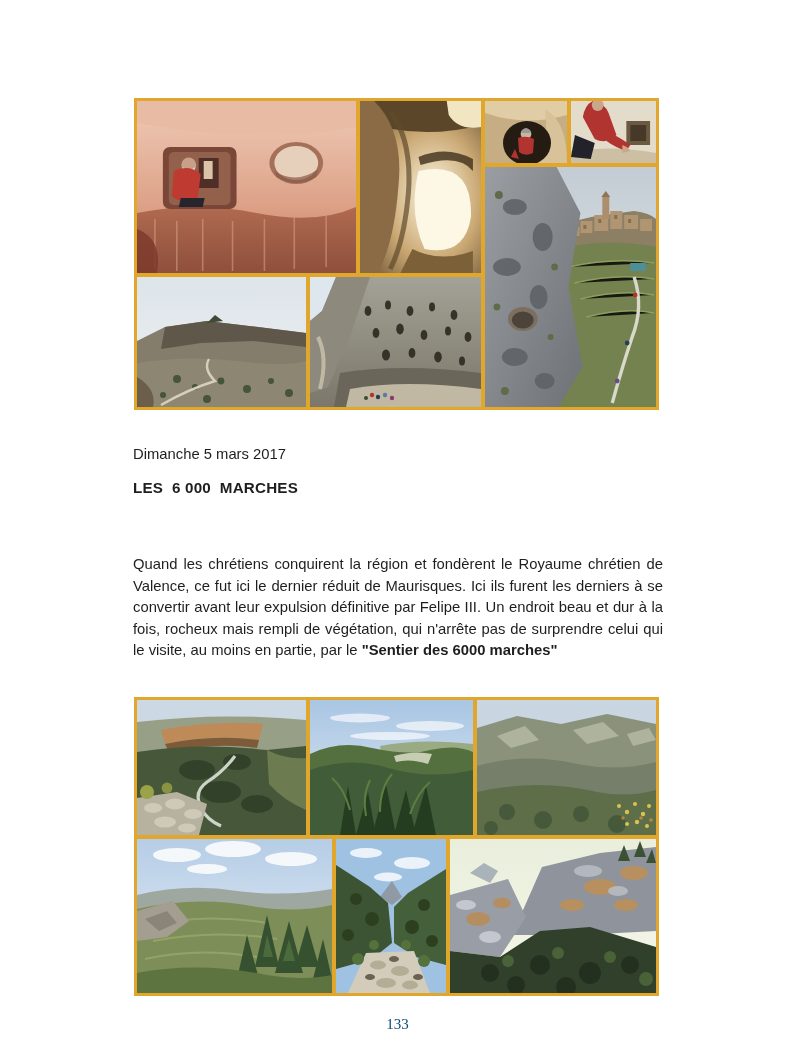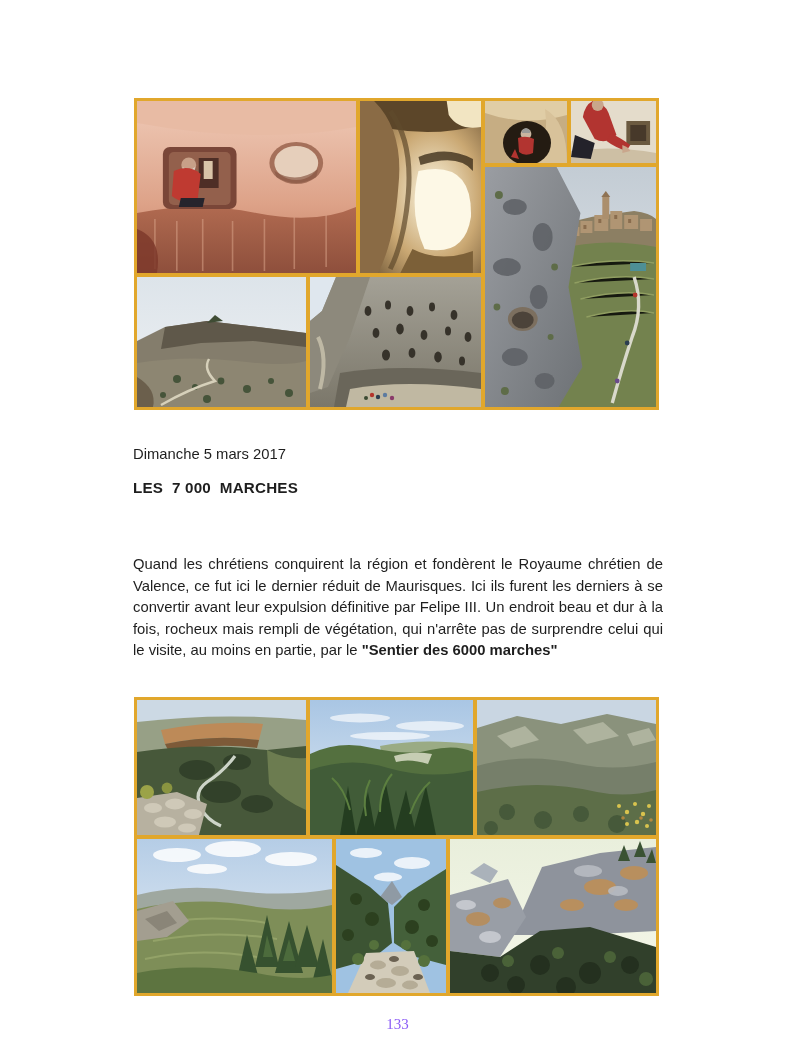--- a/index.html
+++ b/index.html
@@ -42,21 +42,21 @@
   
   .date  { position:absolute; left:133px; top:446px; font-size:14.8px; }
   .title { position:absolute; left:133px; top:479px; font-size:15.2px; font-weight:bold;
            white-space:pre-wrap; letter-spacing:.2px; }
   .para  { position:absolute; left:133px; width:530px; text-align:justify;
            font-size:14.8px; line-height:21.5px; }
   .para-1 { top:505px; }
   .para-2 { top:554px; }
   .para strong { font-weight:bold; }
   .footer { position:absolute; left:0; top:1016px; width:100%; text-align:center;
-            font-family:"Liberation Serif", serif; font-size:15px; color:#8b5cf6; }
+            font-family:"Liberation Serif", serif; font-size:15px; color:#0c4a6e; }
 </style>
 </head>
 <body>
 
 <div class="page">
 
   <div class="collage collage-top">
     <div class="col ct-left">
       <div class="row ct-r1">
         <div class="photo pA" title="Man in red sweater sitting in a carved window of a pink troglodyte cave room">
@@ -274,21 +274,21 @@
               <circle cx="12" cy="140" r="3.4"></circle>
             <circle cx="66" cy="170" r="3"></circle>
               <circle cx="20" cy="224" r="4"></circle>
           </g>
         </svg>
       </div>
     </div>
   </div>
 
   <p class="date">Dimanche 5 mars 2017</p>
-  <h2 class="title">LES  7 000  MARCHES</h2>
+  <h2 class="title">LES  6 000  MARCHES</h2>
   <p class="para para-2"><span>Quand les chrétiens conquirent la région et fondèrent le Royaume chrétien de Valence, ce fut ici le dernier réduit de Maurisques. Ici ils furent les derniers à se convertir avant leur expulsion définitive par Felipe III. Un endroit beau et dur à la fois, rocheux mais rempli de végétation, qui n'arrête pas de surprendre celui qui le visite, au moins en partie, par le </span><strong>"Sentier des 6000 marches"</strong></p>
 
   <div class="collage collage-bottom">
     <div class="row cb-r1">
       <div class="photo pH" title="Canyon with orange cliffs and a winding river gorge">
         <svg viewBox="0 0 169 135" preserveAspectRatio="none">
           <rect width="169" height="135" fill="#ccd9e4"></rect>
           <path d="M0,22 Q84,12 169,20 V135 H0 Z" fill="#97a086"></path>
           <path d="M24,30 Q80,20 126,24 L122,40 Q76,34 28,44 Z" fill="#bd8a58"></path>
           <path d="M28,44 Q76,34 122,40 L120,48 Q78,42 32,52 Z" fill="#7d5a38"></path>

